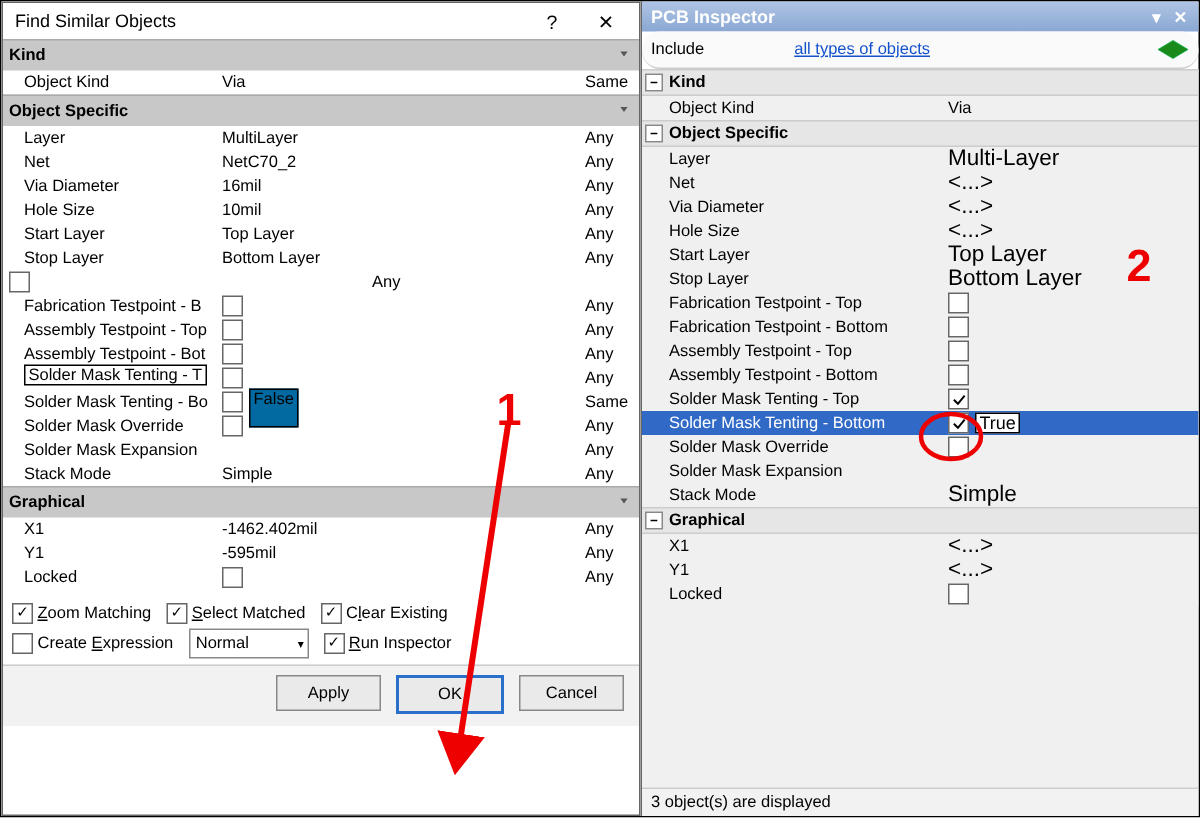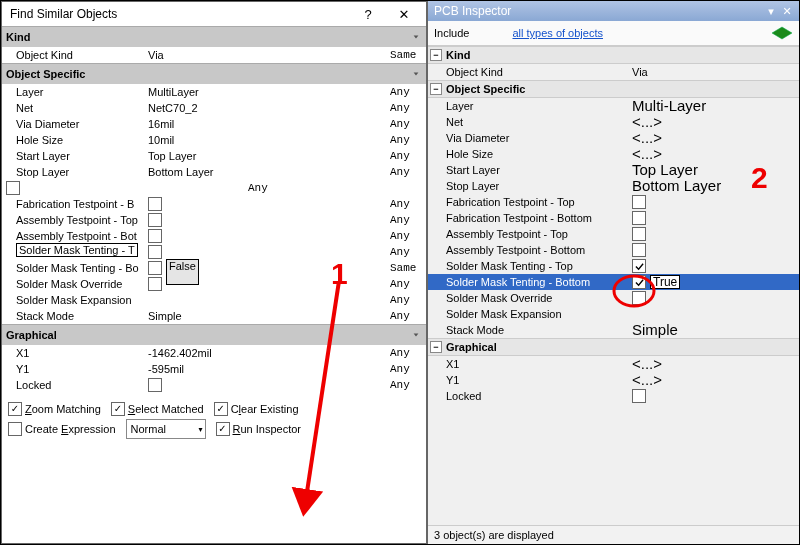--- a/index.html
+++ b/index.html
@@ -61,41 +61,41 @@
   .section-hdr .chev svg { width: 8px; height: 8px; }
   .row {
     display: flex;
     align-items: center;
     height: 16px;
     line-height: 16px;
     padding-left: 4px;
   }
   .col-name { width: 132px; padding-left: 10px; }
   .col-val  { width: 242px; display: flex; align-items: center; }
-  .col-match { flex: 1; font-family: Liberation Mono, monospace; }
+  .col-match { flex: 1; }
   .sel-name {
     border: 1px solid #000;
     padding: 0 2px;
     background: #fff;
     height: 14px;
     box-sizing: border-box;
     line-height: 12px;
     display: inline-block;
     white-space: nowrap;
     overflow: hidden;
   }
   .ck {
     width: 12px; height: 12px;
     border: 1px solid #666;
     display: inline-block;
     margin-right: 4px;
   }
   .falsebox {
     border: 1px solid #000;
-    background: #e5e5e5;
+    background: #0369a1;
     padding: 0 2px;
     height: 26px;
     box-sizing: border-box;
     line-height: 12px;
     margin-top: 39px;
   }
   .options {
     padding: 6px 6px 4px 6px;
   }
   .optrow { display: flex; align-items: center; gap: 10px; height: 20px;}
@@ -144,34 +144,35 @@
     border-left: 1px solid #666;
     box-sizing: border-box;
   }
   .panel-titlebar {
     height: 20px;
     background: linear-gradient(#b0c4e4, #8aa8d4);
     color: #fff;
     display: flex;
     align-items: center;
     padding: 0 4px 0 6px;
-    font-weight: normal;
+    font-weight: bold;
     font-size: 12px;
   }
   .panel-titlebar .title { flex: 1; }
   .panel-titlebar .picon { width: 16px; text-align: center; font-size: 11px; }
   .panel-include {
     height: 24px;
     display: flex;
     align-items: center;
     padding: 0 6px;
-    gap: 4px;
+    gap: 21px;
     position: relative;
     background: #fafafa;
     border-bottom: 1px solid #ccc;
+    border-radius: 12px;
   }
   .panel-include a { color: #1452cc; text-decoration: underline; cursor: pointer; margin-left: 39px; }
   .pcb-icon {
     position: absolute; right: 4px; top: 2px;
     width: 26px; height: 18px;
   }
   .pgrid {
     flex: 1;
     background: #f0f0f0;
     overflow: hidden;
@@ -426,20 +427,25 @@
           <span>Normal</span>
           <span class="dd">▾</span>
         </span>
         <label>
             <span class="opt-ck">✓</span>
             <span><u>R</u>un Inspector</span>
           </label>
       </div>
     </div>
 
+    <div class="btnbar">
+      <div class="btn">Apply</div>
+      <div class="btn default">OK</div>
+      <div class="btn">Cancel</div>
+    </div>
   </div>
 
   <div class="panel">
     <div class="panel-titlebar">
       <span class="title">PCB Inspector</span>
       <span class="picon">▾</span>
       <span class="picon">✕</span>
     </div>
     <div class="panel-include">
       <span>Include</span>

